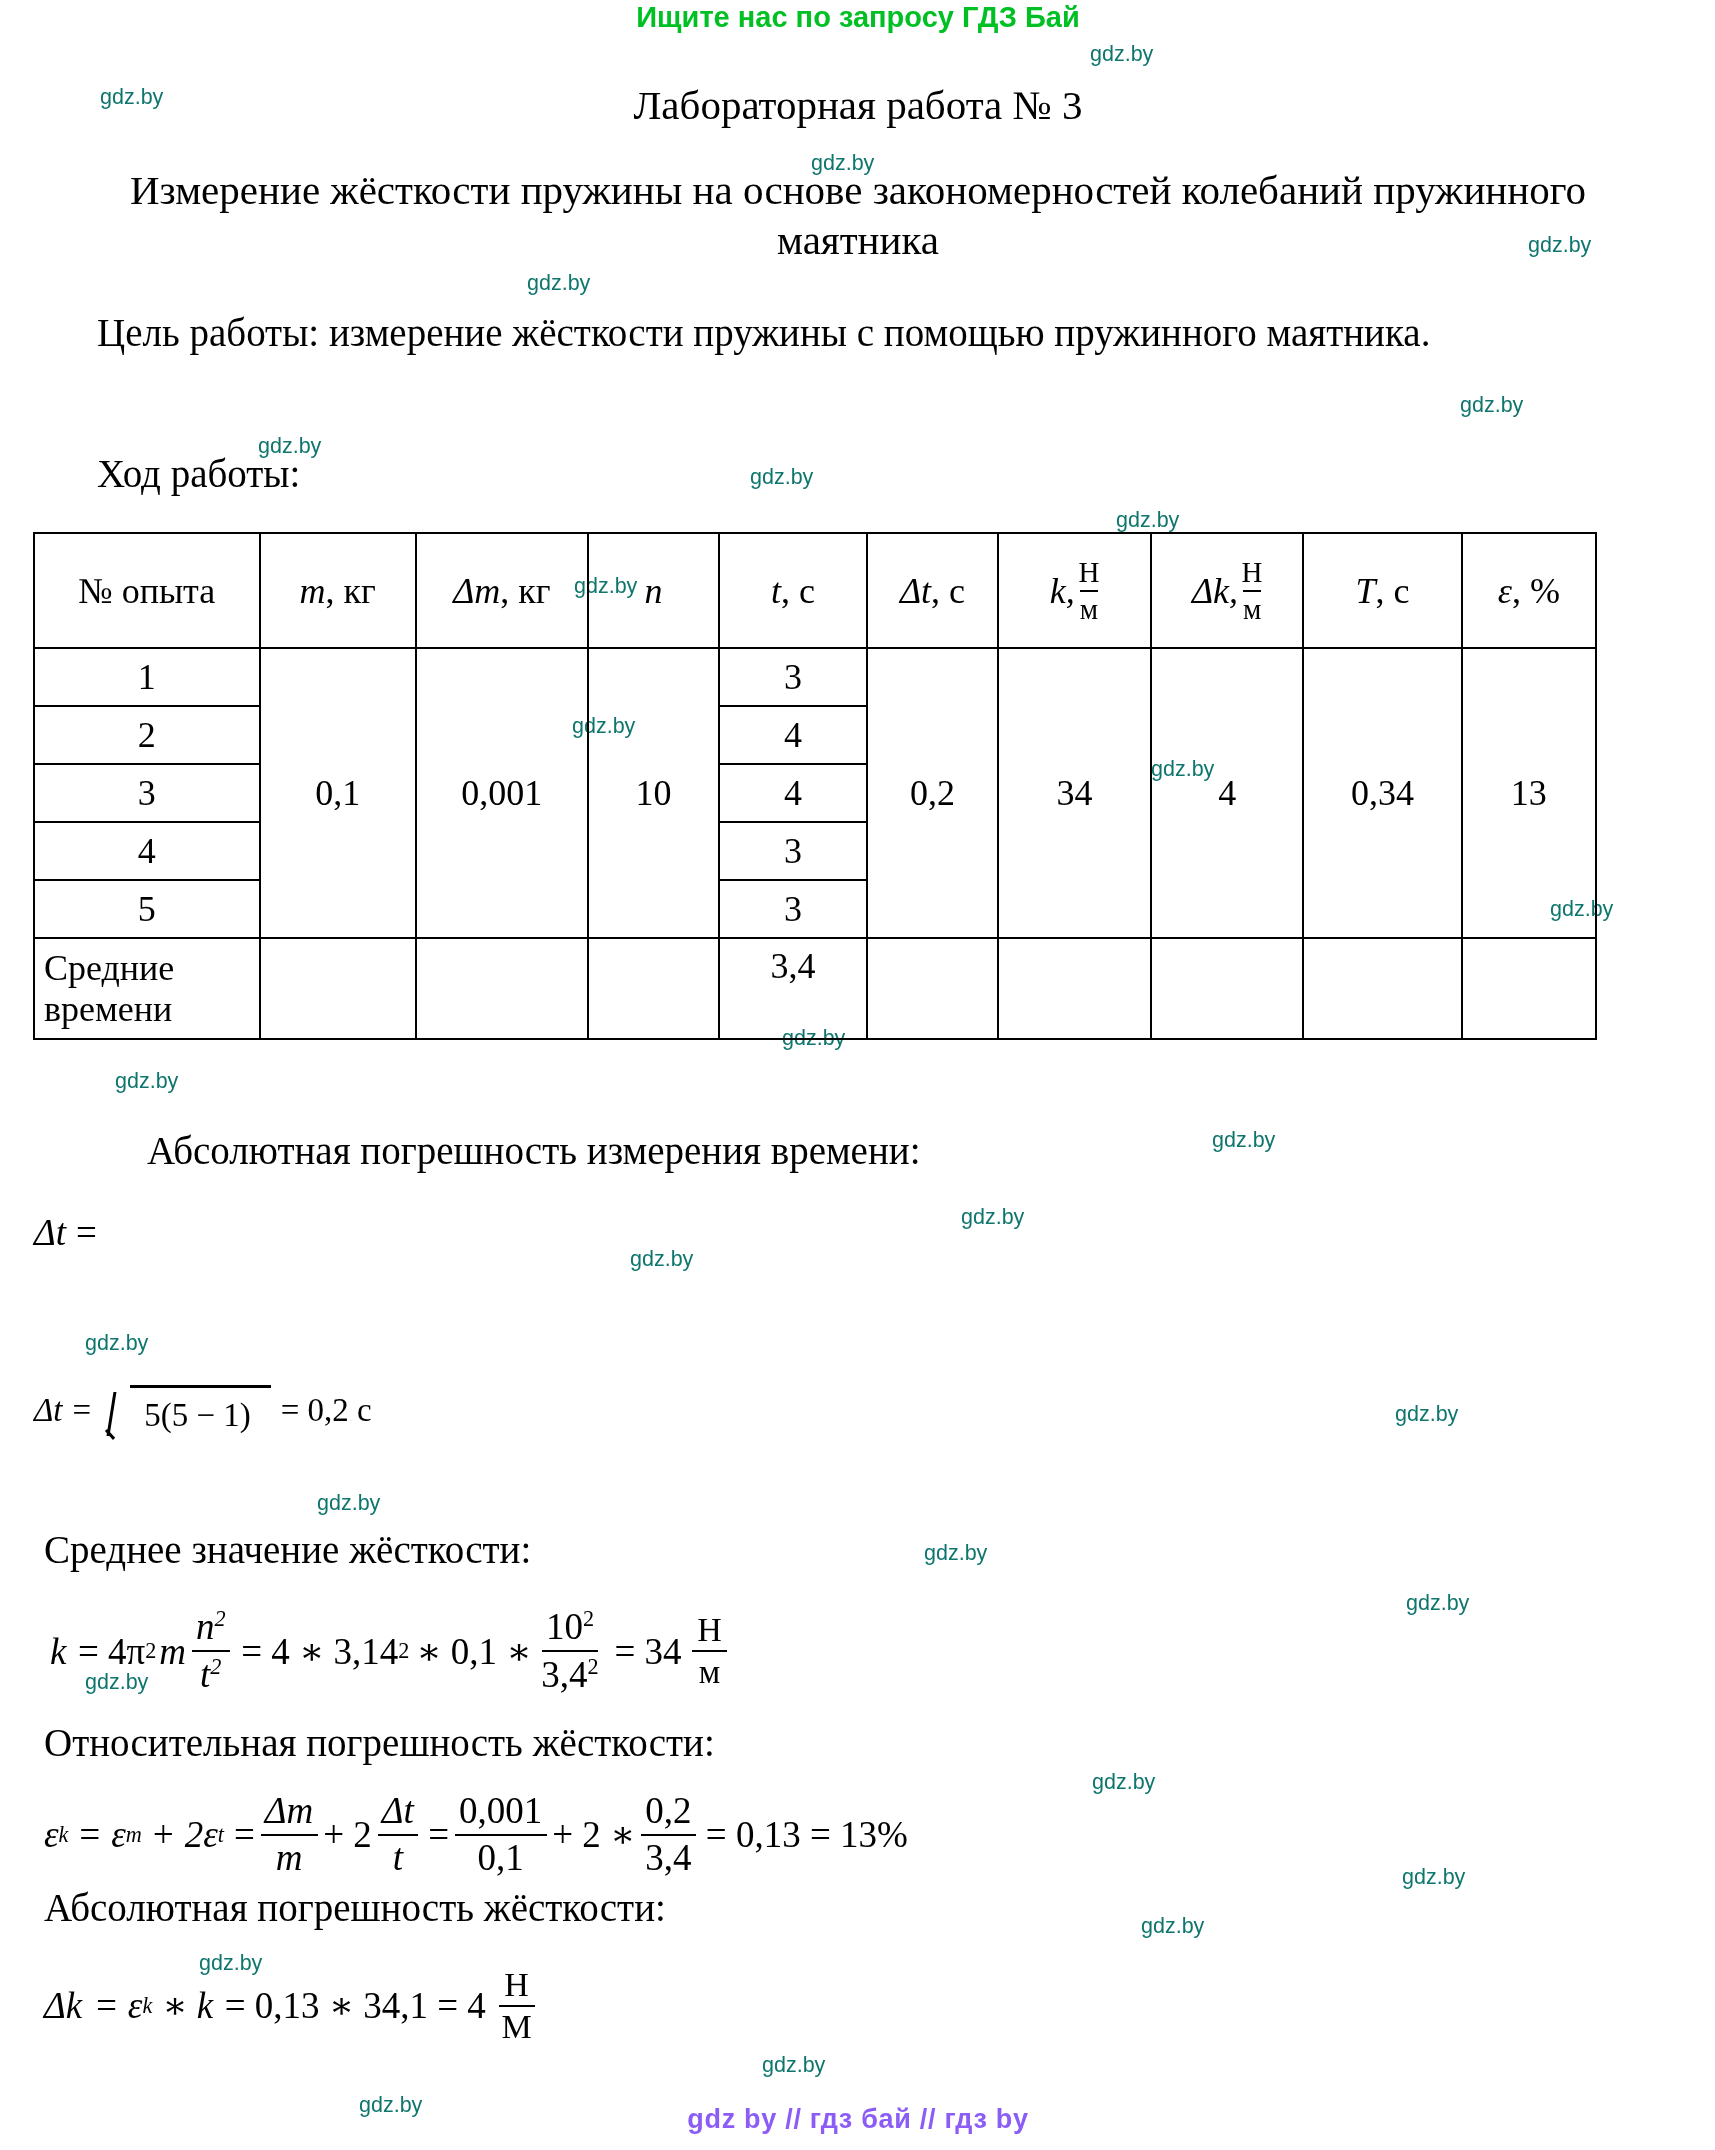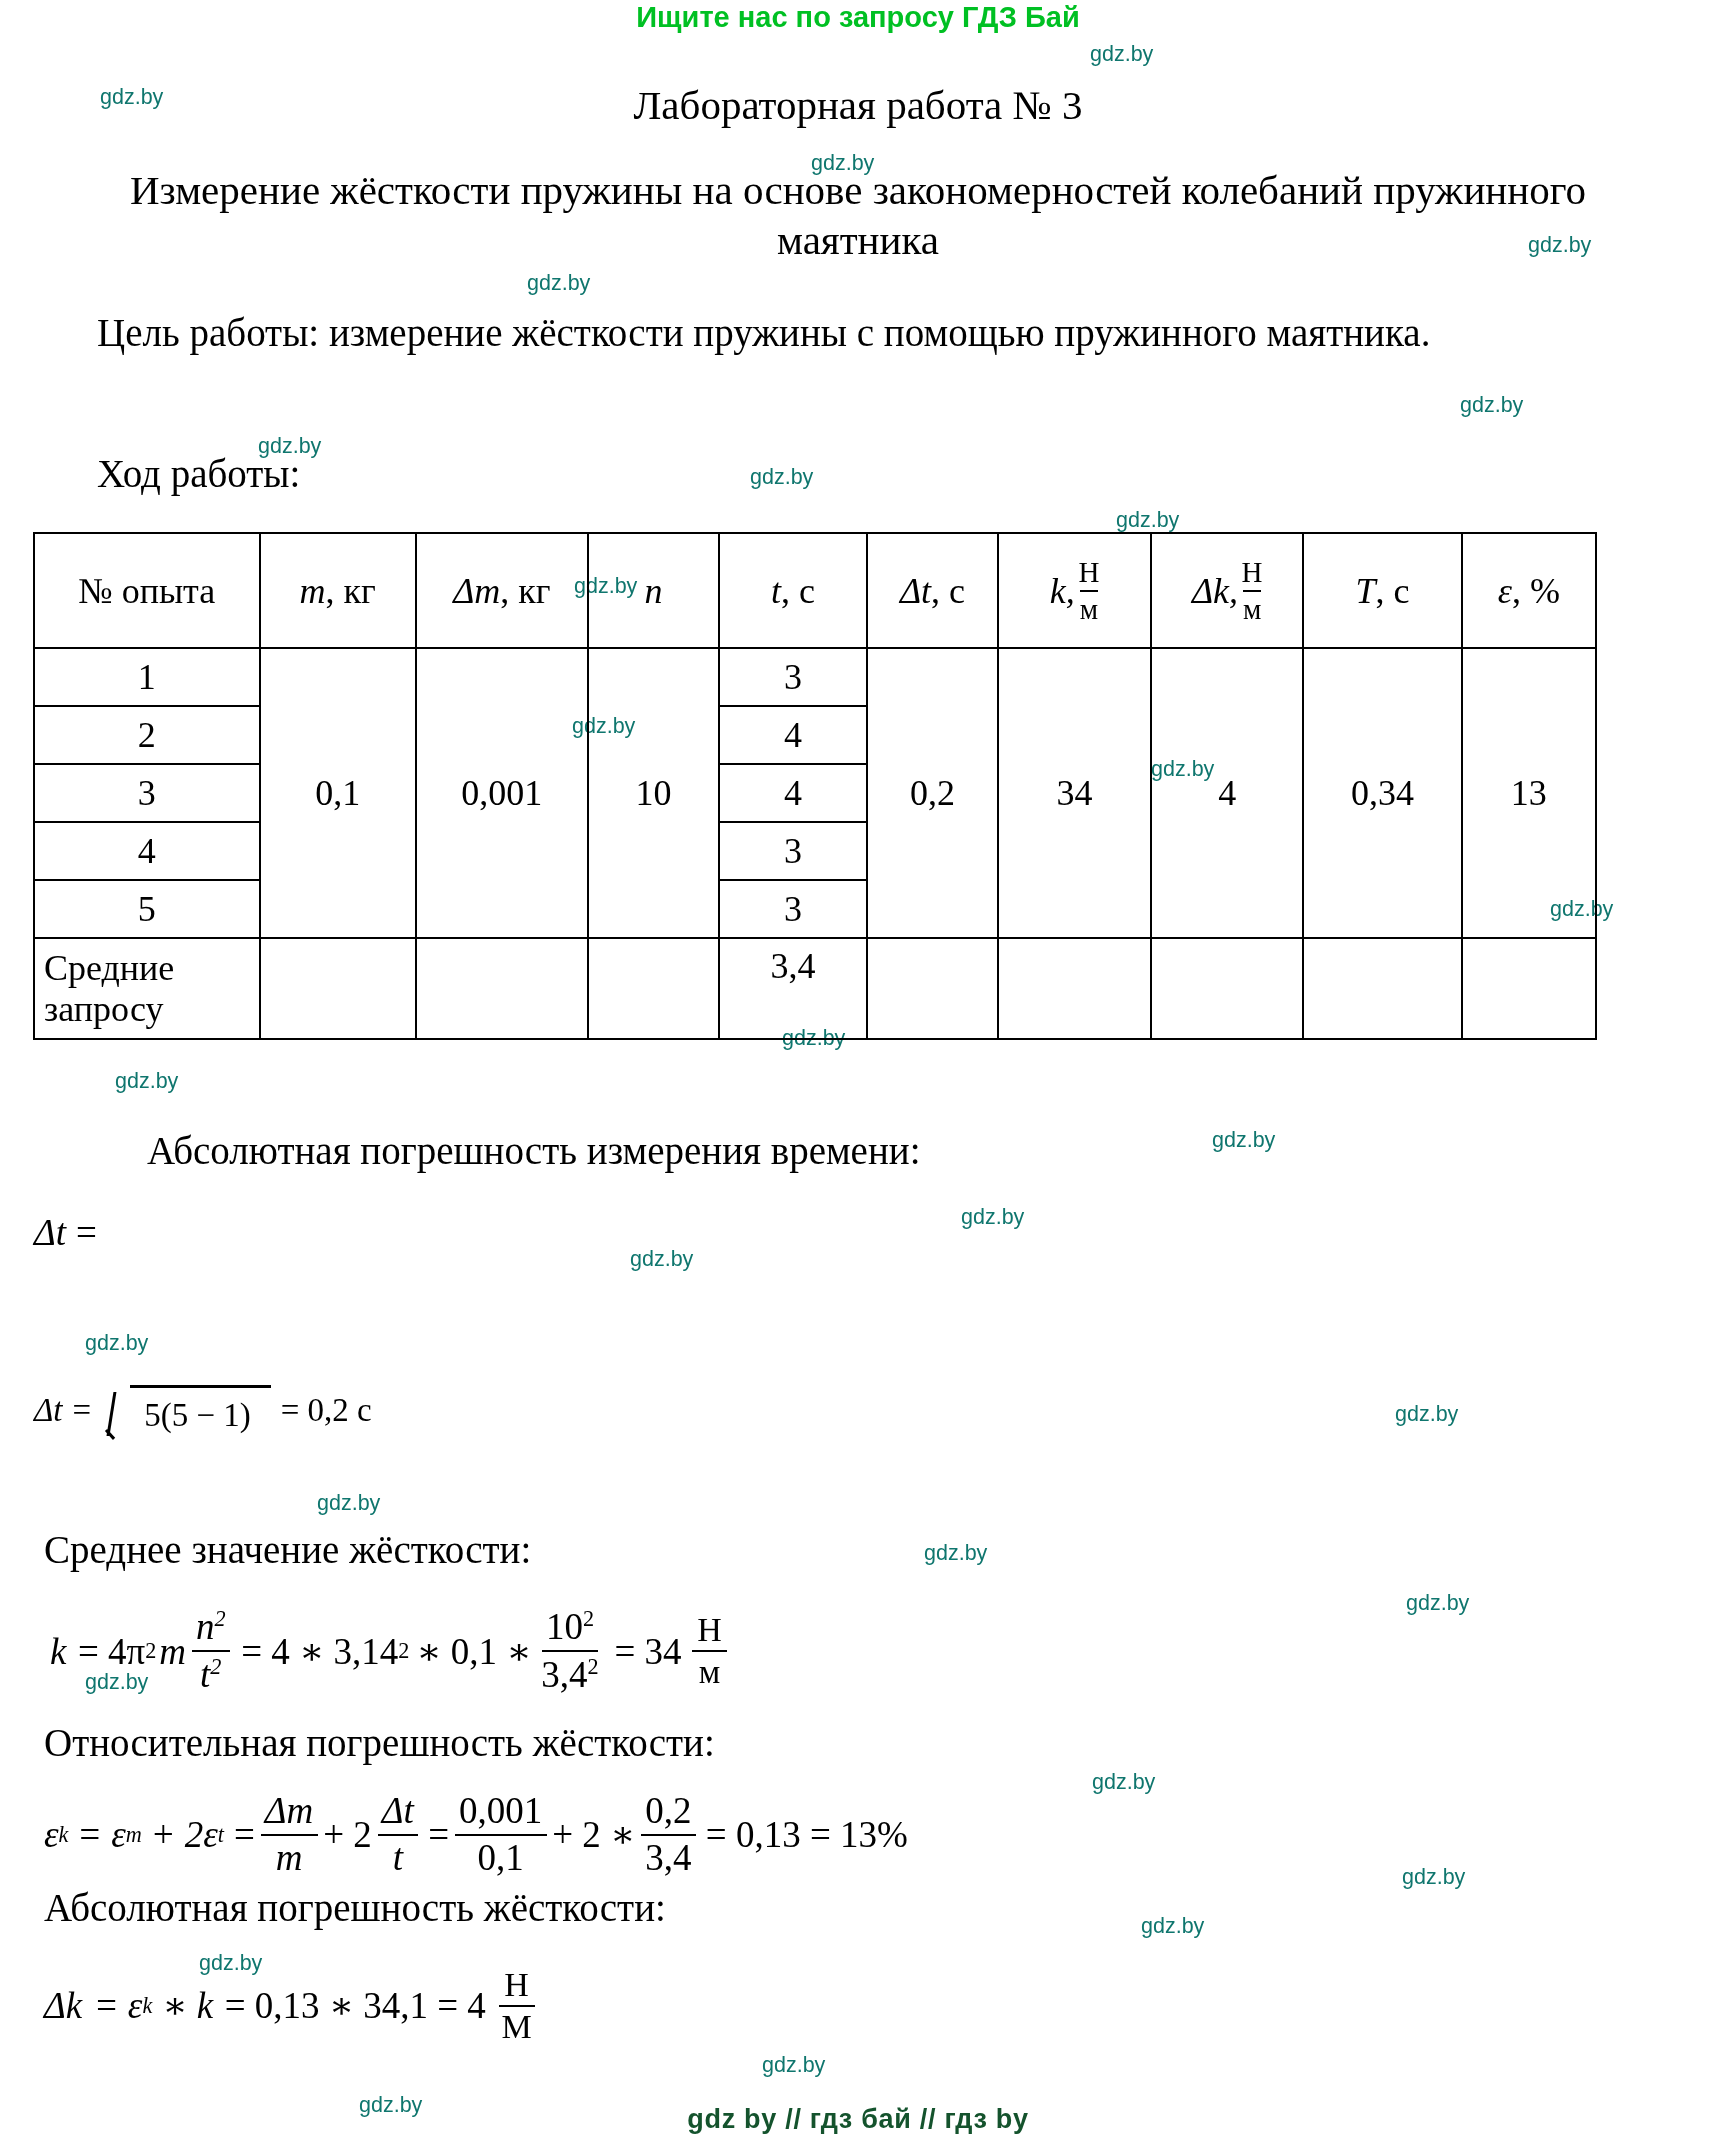--- a/index.html
+++ b/index.html
@@ -35,21 +35,21 @@
     color: #00c023;
     white-space: nowrap;
   }
   .wm-footer {
     position: absolute;
     left: 0; right: 0; bottom: 16px;
     text-align: center;
     font-family: "Liberation Sans", sans-serif;
     font-size: 27px;
     font-weight: 600;
-    color: #14532d;
+    color: #8b5cf6;
     letter-spacing: 0.7px;
     white-space: nowrap;
   }
 
   
   .doc {
     position: absolute;
     left: 0; top: 0;
     width: 1716px;
   }
@@ -327,21 +327,21 @@
           <td class="num">4</td>
           <td class="tcell">3</td>
         </tr>
         <tr>
           <td class="num">5</td>
           <td class="tcell">3</td>
         </tr>
         <tr>
           <td class="avg" style="text-align:left;padding-left:9px;">
             <span>Средние</span><br>
-            <span>запросу</span>
+            <span>времени</span>
           </td>
           <td class="avg"></td>
           <td class="avg"></td>
           <td class="avg"></td>
           <td class="avg" style="vertical-align:top;padding-top:7.2px;">3,4</td>
           <td class="avg"></td>
           <td class="avg"></td>
           <td class="avg"></td>
           <td class="avg"></td>
           <td class="avg"></td>

